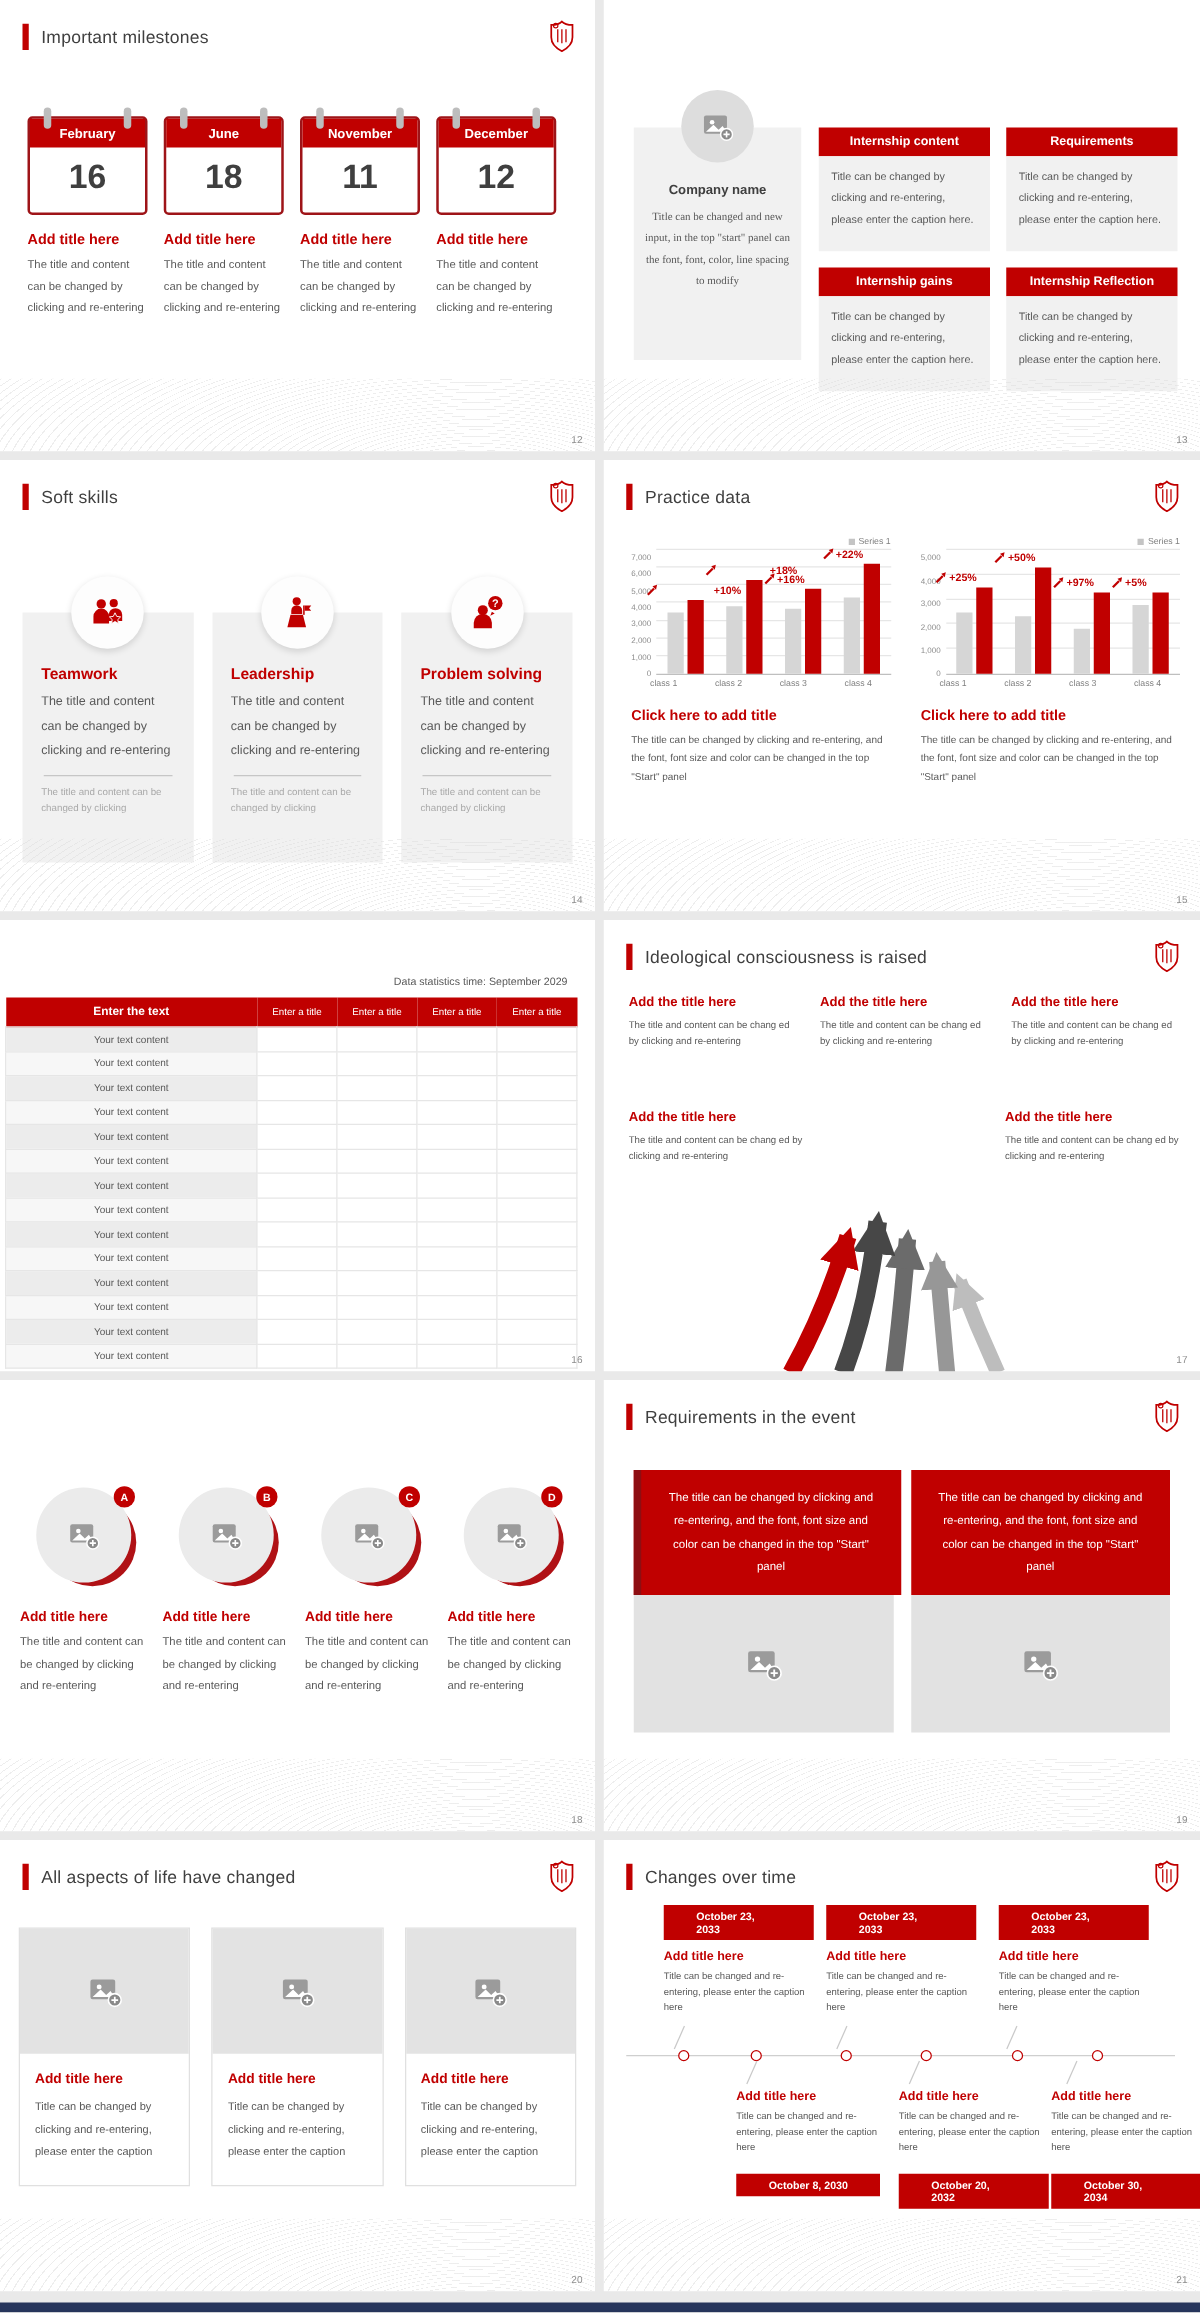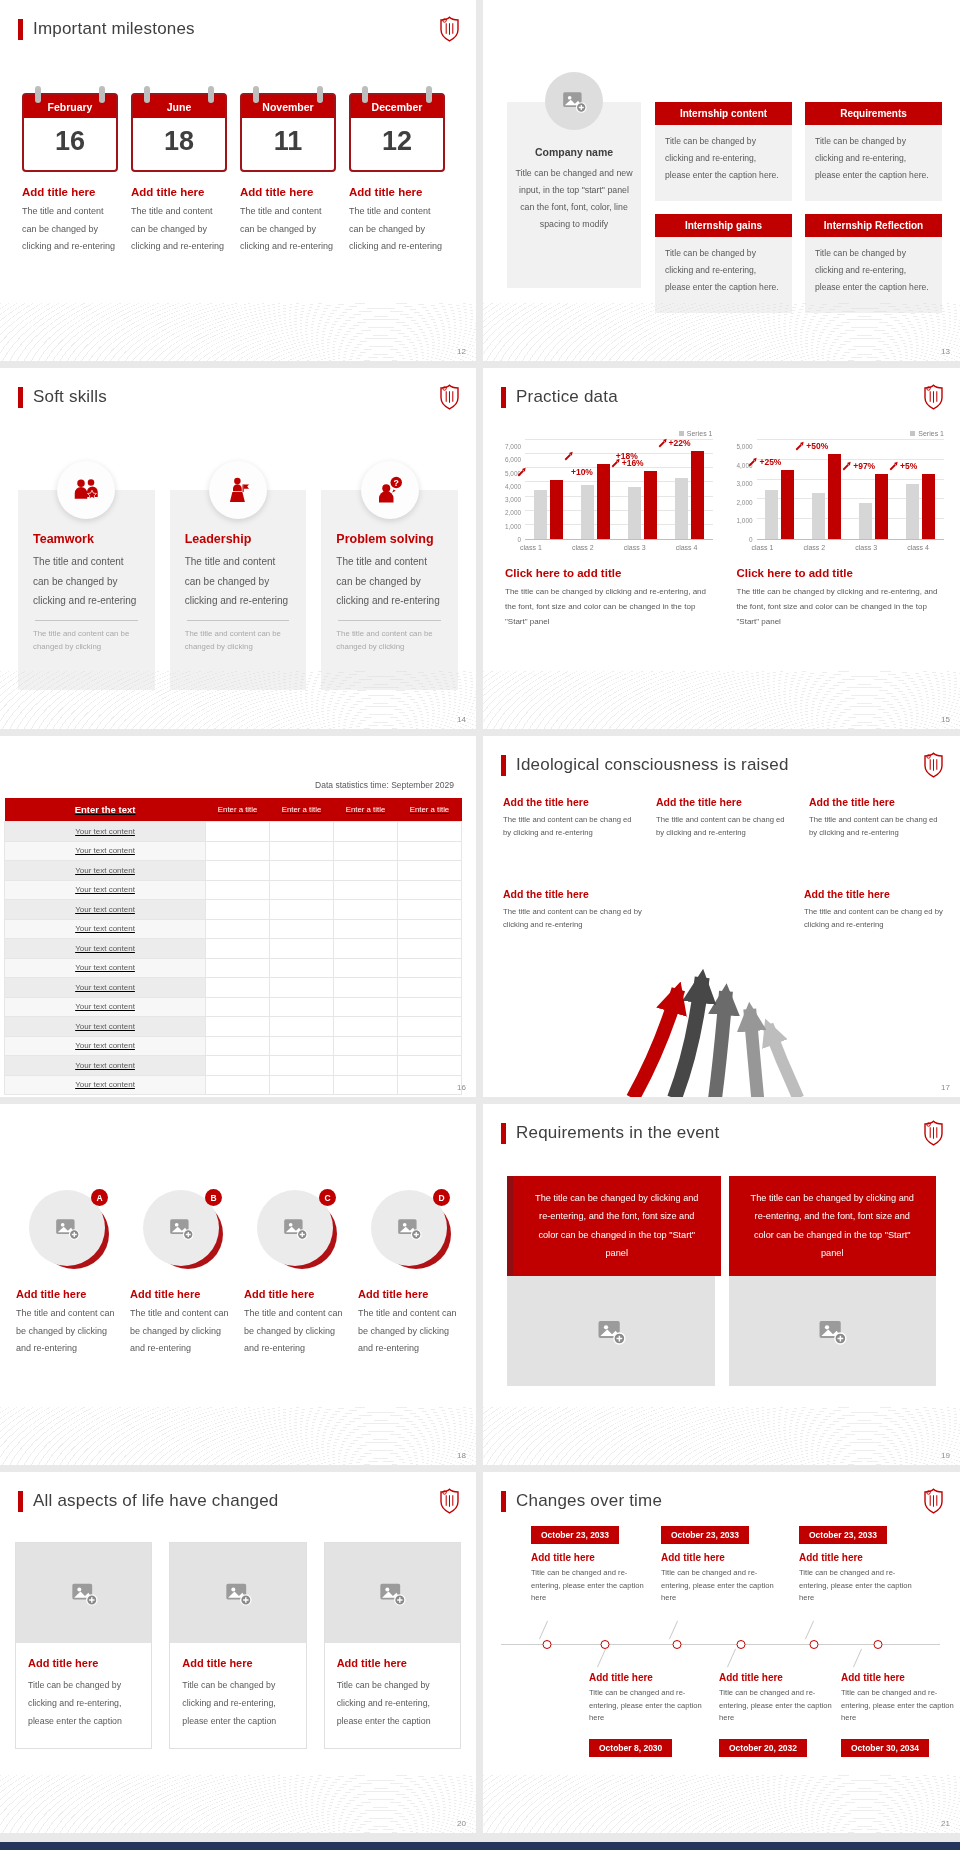--- a/index.html
+++ b/index.html
@@ -4,38 +4,38 @@
 <style>
   html,body{margin:0;padding:0;background:#E9E9E9;}
   .page{width:960px;height:1850px;position:relative;background:#E9E9E9;font-family:"Liberation Sans",sans-serif;overflow:hidden;}
   .grid{display:grid;grid-template-columns:476px 477px;grid-auto-rows:361px;gap:7px;}
   .slide{position:relative;background:#fff;overflow:hidden;}
   .wave{position:absolute;left:0;right:0;bottom:0;height:58px;pointer-events:none;opacity:.5;
     background:repeating-radial-gradient(ellipse 620px 240px at 80% 150%, #dcdcdc 0 1px, transparent 1px 7px);}
   .pagenum{position:absolute;right:10px;bottom:5px;font-size:8px;color:#8c8c8c;}
   .shead{position:absolute;top:16px;left:18px;right:16px;display:flex;align-items:center;}
   .tbar{width:5px;height:21px;background:#C00000;margin-right:10px;flex:none;}
-  .stitle{font-size:17px;color:#3F3F3F;letter-spacing:.2px;white-space:nowrap;}
+  .stitle{font-size:14px;color:#3F3F3F;letter-spacing:.2px;white-space:nowrap;}
   .logo{margin-left:auto;width:21px;height:26px;flex:none;}
   .cap{color:#595959;}
   
   .cal-row{position:absolute;top:84px;left:22px;right:14px;display:flex;gap:13px;}
   .cal-item{width:96px;}
   .calendar{position:relative;border:2px solid #9E1418;border-radius:4px;background:#fff;margin-top:9px;}
   .cal-head{background:#C00000;color:#fff;font-weight:bold;font-size:10.5px;text-align:center;padding:6px 0 5px;}
   .cal-day{font-size:27px;font-weight:bold;color:#3F3F3F;text-align:center;padding:8px 0 13px;}
   .clip{position:absolute;top:-9px;width:6px;height:17px;background:#BDBDBD;border-radius:3px;}
   .clip.l{left:11px;} .clip.r{right:11px;}
   .mi-head{font-size:11.5px;font-weight:bold;color:#C00000;margin-top:14px;}
   .mi-cap{font-size:9px;line-height:1.95;margin-top:5px;}
   
   .company{position:absolute;left:24px;top:102px;width:134px;height:186px;background:#F1F1F1;text-align:center;padding-top:44px;box-sizing:border-box;}
   .cphoto{position:absolute;top:-30px;left:50%;transform:translateX(-50%);width:58px;height:58px;border-radius:50%;background:#DDDDDD;display:flex;align-items:center;justify-content:center;}
   .cname{font-size:10.5px;font-weight:bold;color:#3F3F3F;}
-  .ccap{font-size:8.8px;line-height:1.95;margin-top:7px;padding:0 8px;}
+  .ccap{font-size:8.8px;line-height:1.95;margin-top:7px;padding:0 8px;font-family:Liberation Serif, serif;}
   .cards4{position:absolute;left:172px;right:18px;top:102px;display:grid;grid-template-columns:1fr 1fr;gap:13px;}
   .mcard .mh{background:#C00000;color:#fff;text-align:center;font-weight:bold;font-size:10px;padding:6px 2px;}
   .mcard .mb{background:#F1F1F1;font-size:8.6px;line-height:1.95;padding:8px 10px 10px;min-height:58px;}
   
   .skills{position:absolute;top:122px;left:18px;right:18px;display:flex;gap:15px;}
   .skill{flex:1;background:#F1F1F1;padding:42px 15px 12px;position:relative;box-sizing:border-box;min-height:200px;}
   .sicon{position:absolute;top:-29px;left:50%;transform:translateX(-50%);width:58px;height:58px;border-radius:50%;background:#fdfdfd;box-shadow:0 2px 6px rgba(0,0,0,.14);display:flex;align-items:center;justify-content:center;}
   .sk-h{font-size:12.5px;font-weight:bold;color:#C00000;}
   .sk-b{font-size:10px;line-height:1.95;margin-top:6px;}
   .sk-rule{border-top:1px solid #C6C6C6;margin:9px 2px 6px;}
@@ -52,21 +52,21 @@
   .bargroup{position:relative;display:flex;align-items:flex-end;gap:3px;height:100%;z-index:1;}
   .bar{width:13px;} .bar.g{background:#D6D6D6;} .bar.r{background:#C00000;}
   .pct{position:absolute;left:-17px;display:flex;align-items:center;gap:1px;font-size:8.5px;font-weight:bold;color:#C00000;white-space:nowrap;}
   .pct svg{width:10px;height:10px;}
   .xaxis{display:flex;justify-content:space-around;font-size:7px;color:#7f7f7f;margin-top:4px;}
   .xaxis div{width:30px;text-align:center;}
   .ch-h{margin-top:16px;font-size:11.5px;font-weight:bold;color:#C00000;}
   .ch-c{margin-top:6px;font-size:8px;line-height:1.85;}
   
   .stats{position:absolute;top:44px;right:22px;font-size:8.5px;color:#595959;}
-  .achwrap{position:absolute;top:62px;left:4px;right:14px;text-decoration:underline;}
+  .achwrap{position:absolute;top:62px;left:4px;right:14px;}
   table.ach{width:100%;border-collapse:collapse;}
   table.ach th{background:#C00000;color:#fff;font-size:7.8px;font-weight:normal;padding:6px 2px;}
   table.ach th.c0{font-size:9.5px;font-weight:bold;width:44%;}
   table.ach td{height:18.5px;border:1px solid #E6E6E6;font-size:8px;color:#595959;text-align:center;background:#fff;padding:0;}
   table.ach tr:nth-child(odd) td.c0{background:#ECECEC;}
   table.ach tr:nth-child(even) td.c0{background:#F7F7F7;}
   
   .raised-top{position:absolute;top:60px;left:20px;right:16px;display:grid;grid-template-columns:1fr 1fr 1fr;column-gap:18px;}
   .ri-h{font-size:10.5px;font-weight:bold;color:#C00000;}
   .ri-c{font-size:7.7px;line-height:1.75;margin-top:5px;}
@@ -92,21 +92,21 @@
   .chgimg{height:100px;background:#E3E3E3;display:flex;align-items:center;justify-content:center;}
   .chgtxt{padding:14px 12px 18px;}
   .chg-h{font-size:11px;font-weight:bold;color:#C00000;}
   .chg-c{font-size:8.8px;line-height:2.05;margin-top:7px;}
   
   .tl{position:absolute;top:52px;left:18px;right:18px;bottom:18px;}
   .tl-line{position:absolute;top:120px;left:0;right:2px;height:1px;background:#CFCFCF;}
   .node{position:absolute;top:116px;width:7px;height:7px;border:1.5px solid #C00000;background:#fff;border-radius:50%;transform:translateX(-50%);}
   .conn{position:absolute;width:1px;height:20px;background:#C9C9C9;}
   .tlitem{position:absolute;width:120px;}
-  .chip{display:inline-block;background:#C00000;color:#fff;font-size:8.5px;font-weight:bold;padding:4px 10px;}
+  .chip{display:inline-block;background:#C00000;color:#fff;font-size:8.5px;font-weight:bold;padding:4px 26px;}
   .tl-h{font-size:10px;font-weight:bold;color:#C00000;margin-top:8px;}
   .tl-c{font-size:7.6px;line-height:1.65;margin-top:4px;color:#595959;}
   .tlitem.bot .tl-h{margin-top:0;}
   .tlitem.bot .chip{margin-top:14px;}
   .bottom-bar{position:absolute;left:0;right:0;bottom:0;height:8px;background:#26355B;}
 </style>
 </head>
 <body>
 
 <svg width="0" height="0" style="position:absolute">

